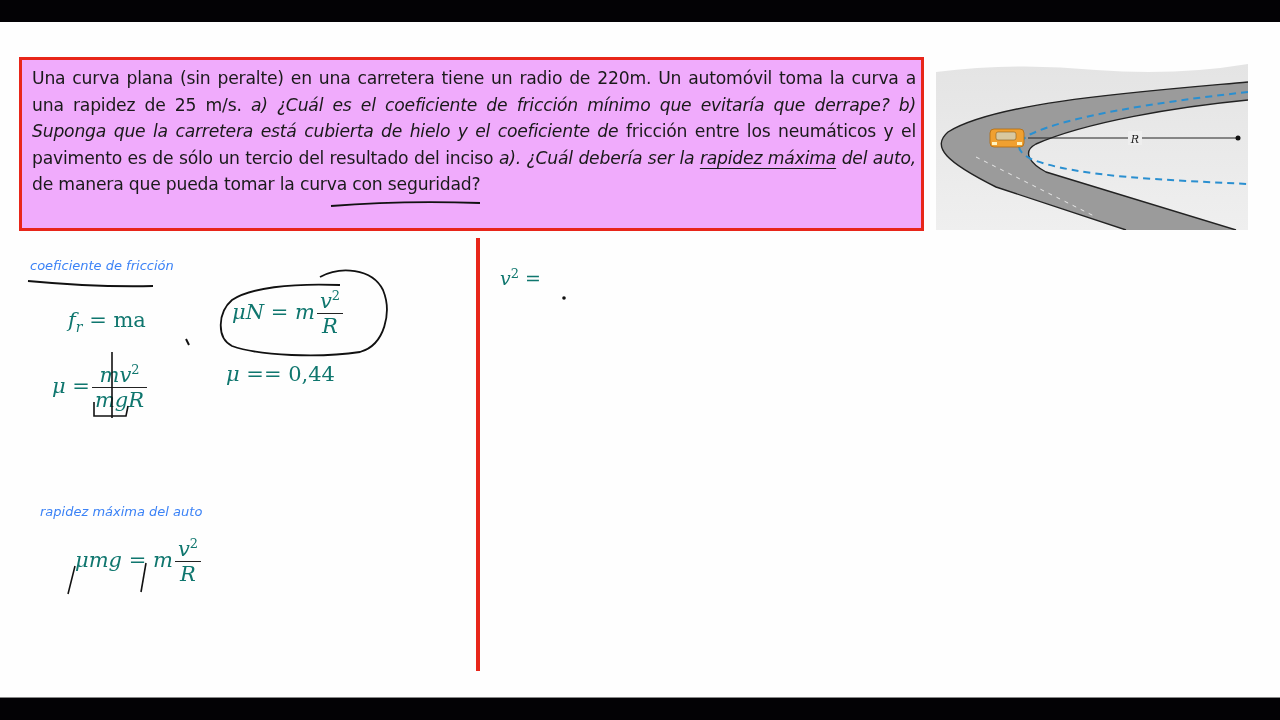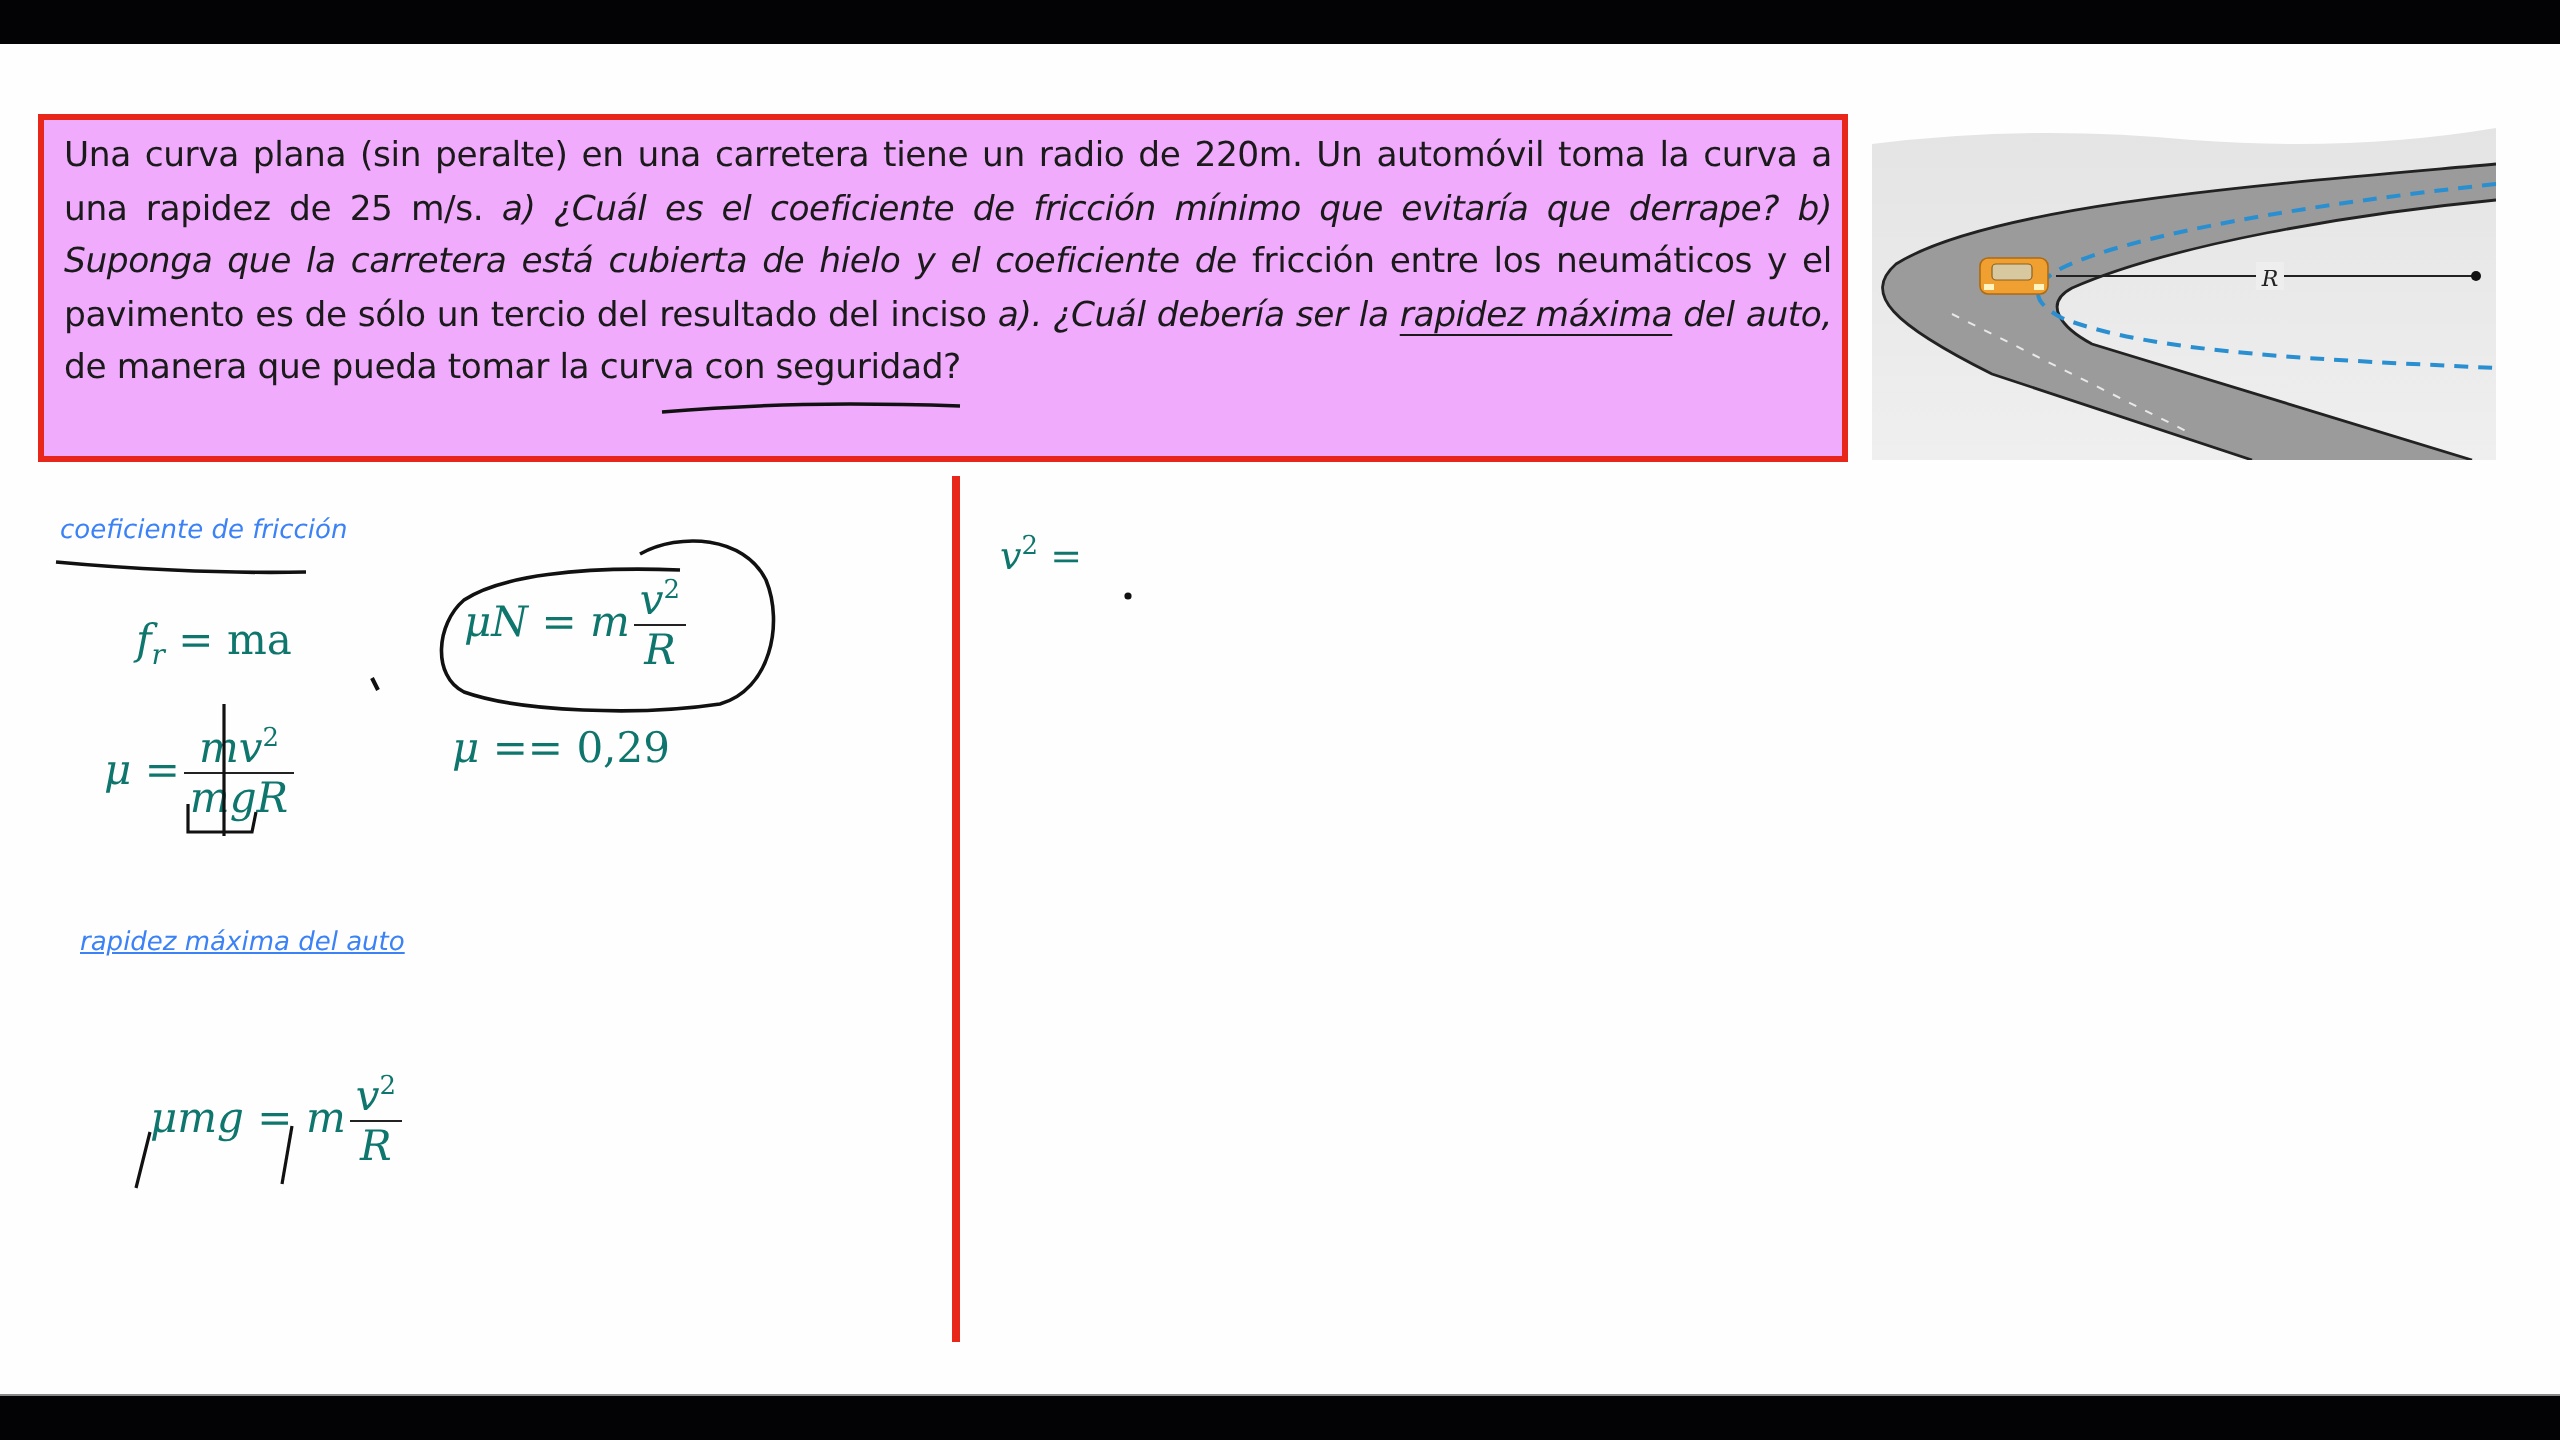--- a/index.html
+++ b/index.html
@@ -69,24 +69,24 @@
 
 <div class="math" style="left:232px;top:288px;">
   <span>μN = m</span><span class="frac"><span class="num"><span>v</span><sup>2</sup></span><span class="den">R</span></span>
 </div>
 
 <div class="math" style="left:52px;top:362px;">
   <span>μ =</span><span class="frac"><span class="num"><span>mv</span><sup>2</sup></span><span class="den">mgR</span></span>
 </div>
 
 <div class="math" style="left:226px;top:362px;">
-  <span>μ =</span><span class="up">= 0,29</span>
+  <span>μ =</span><span class="up">= 0,44</span>
 </div>
 
-<div class="heading" style="left:40px;top:464px;text-decoration:underline;">rapidez máxima del auto</div>
+<div class="heading" style="left:40px;top:504px;">rapidez máxima del auto</div>
 
 <div class="math" style="left:50px;top:536px;margin-left:25px;">
   <span>μmg = m</span><span class="frac"><span class="num"><span>v</span><sup>2</sup></span><span class="den">R</span></span>
 </div>
 
 <div class="math" style="left:500px;top:266px;font-size:19px;">
   <span>v</span><sup>2</sup> <span class="up">=</span>
 </div>
 
 <svg class="overlay" width="1280" height="720">

